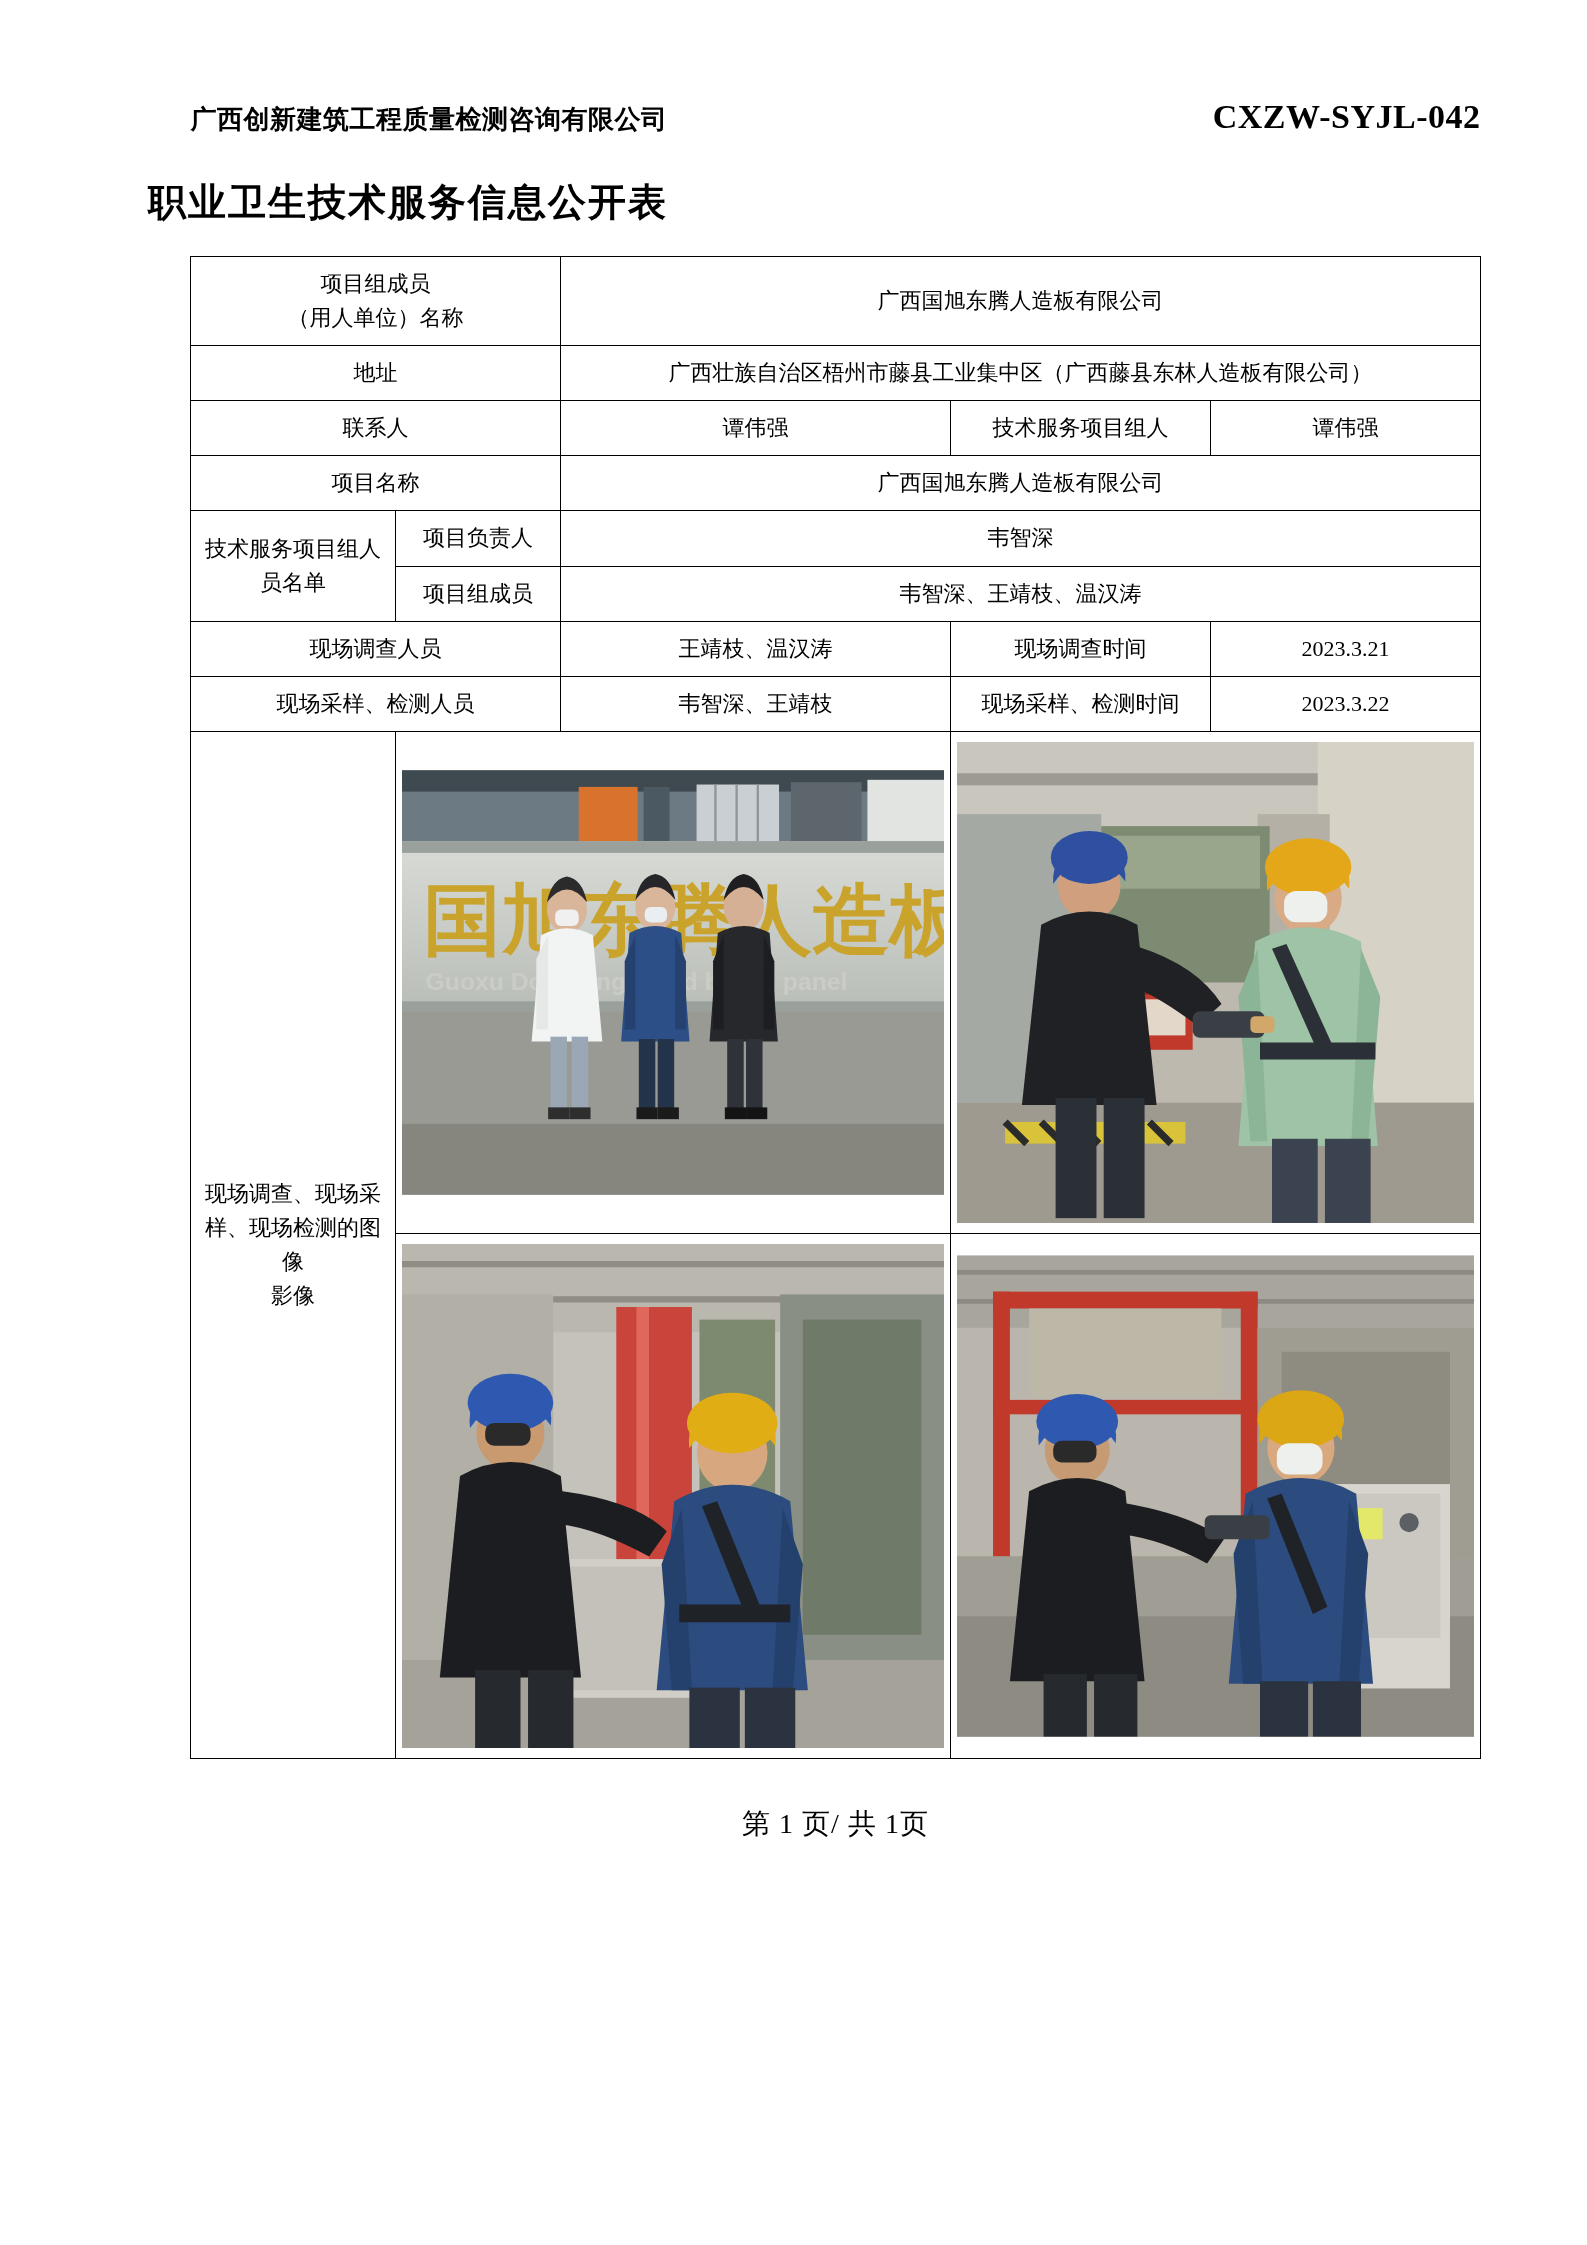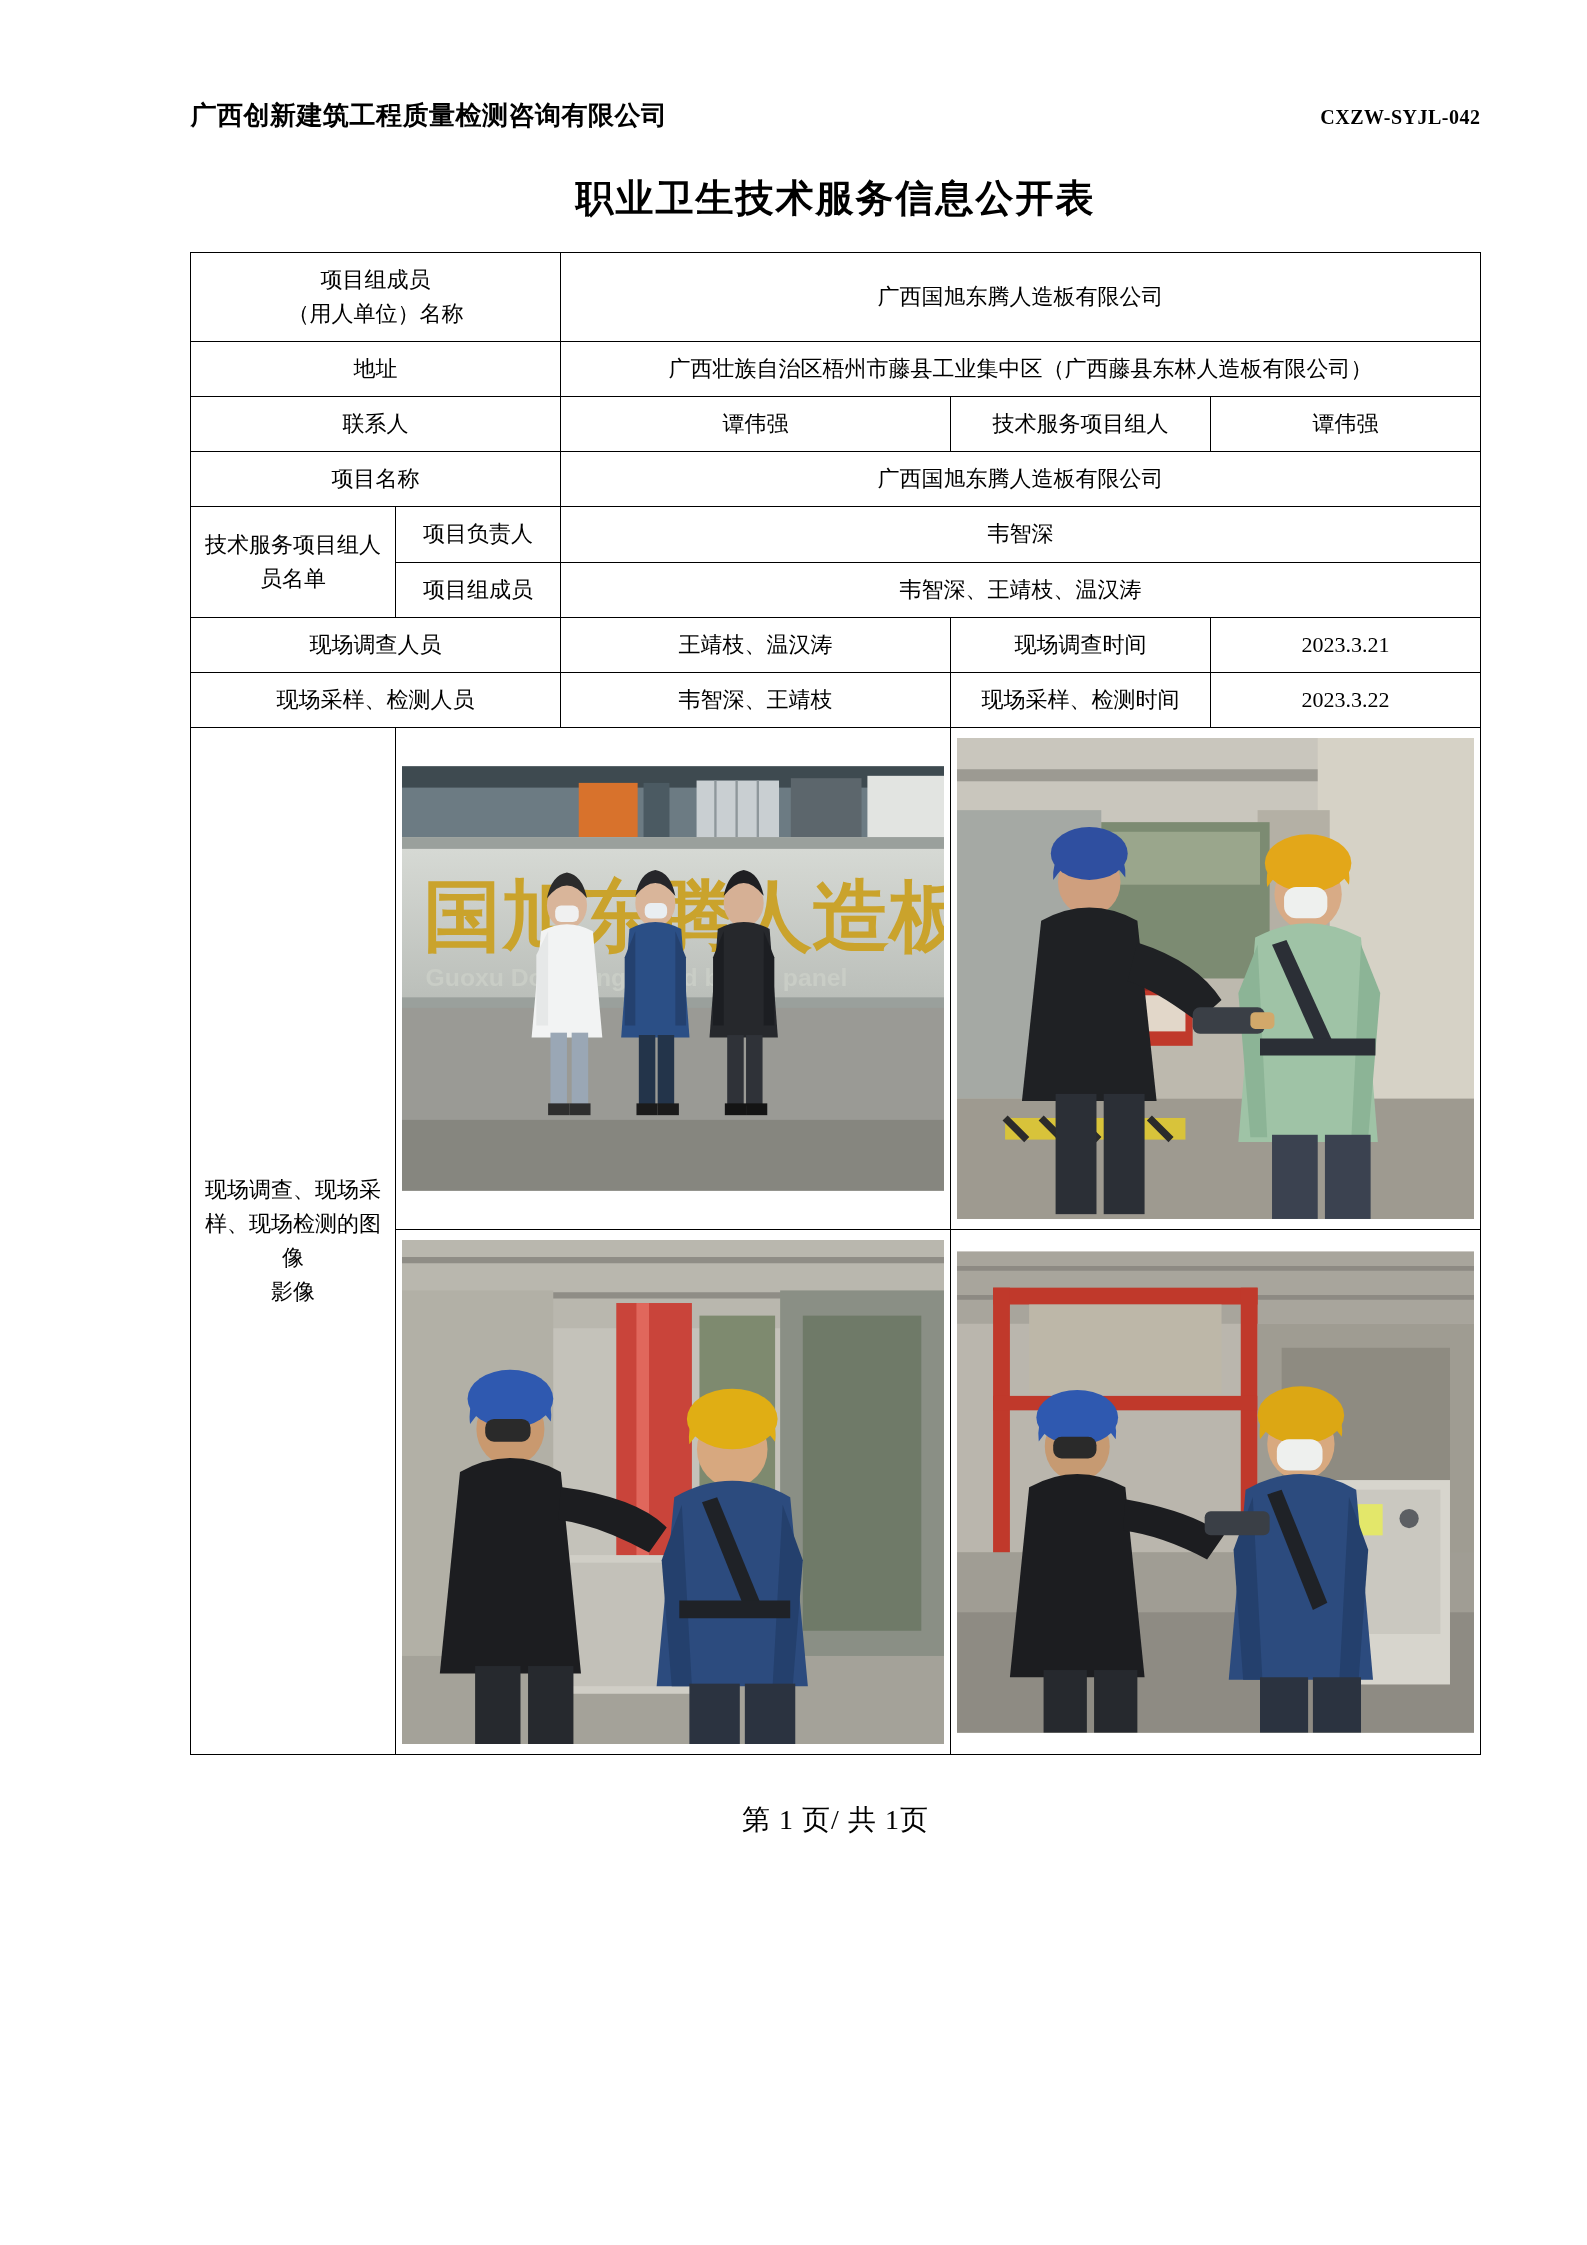--- a/index.html
+++ b/index.html
@@ -28,26 +28,26 @@
     align-items: baseline;
     width: 1290px;
     margin: 0 auto;
   }
   .company-name {
     font-size: 26px;
     font-weight: bold;
     letter-spacing: 0.5px;
   }
   .doc-code {
-    font-size: 20px;
+    font-size: 34px;
     font-weight: bold;
     letter-spacing: 0.5px;
   }
   .doc-title {
-    text-align: center;
+    text-align: left;
     font-size: 38px;
     font-weight: bold;
     letter-spacing: 2px;
     margin-top: 40px;
     margin-bottom: 28px;
   }
   table.main {
     border-collapse: collapse;
     width: 1290px;
     margin: 0 auto;

